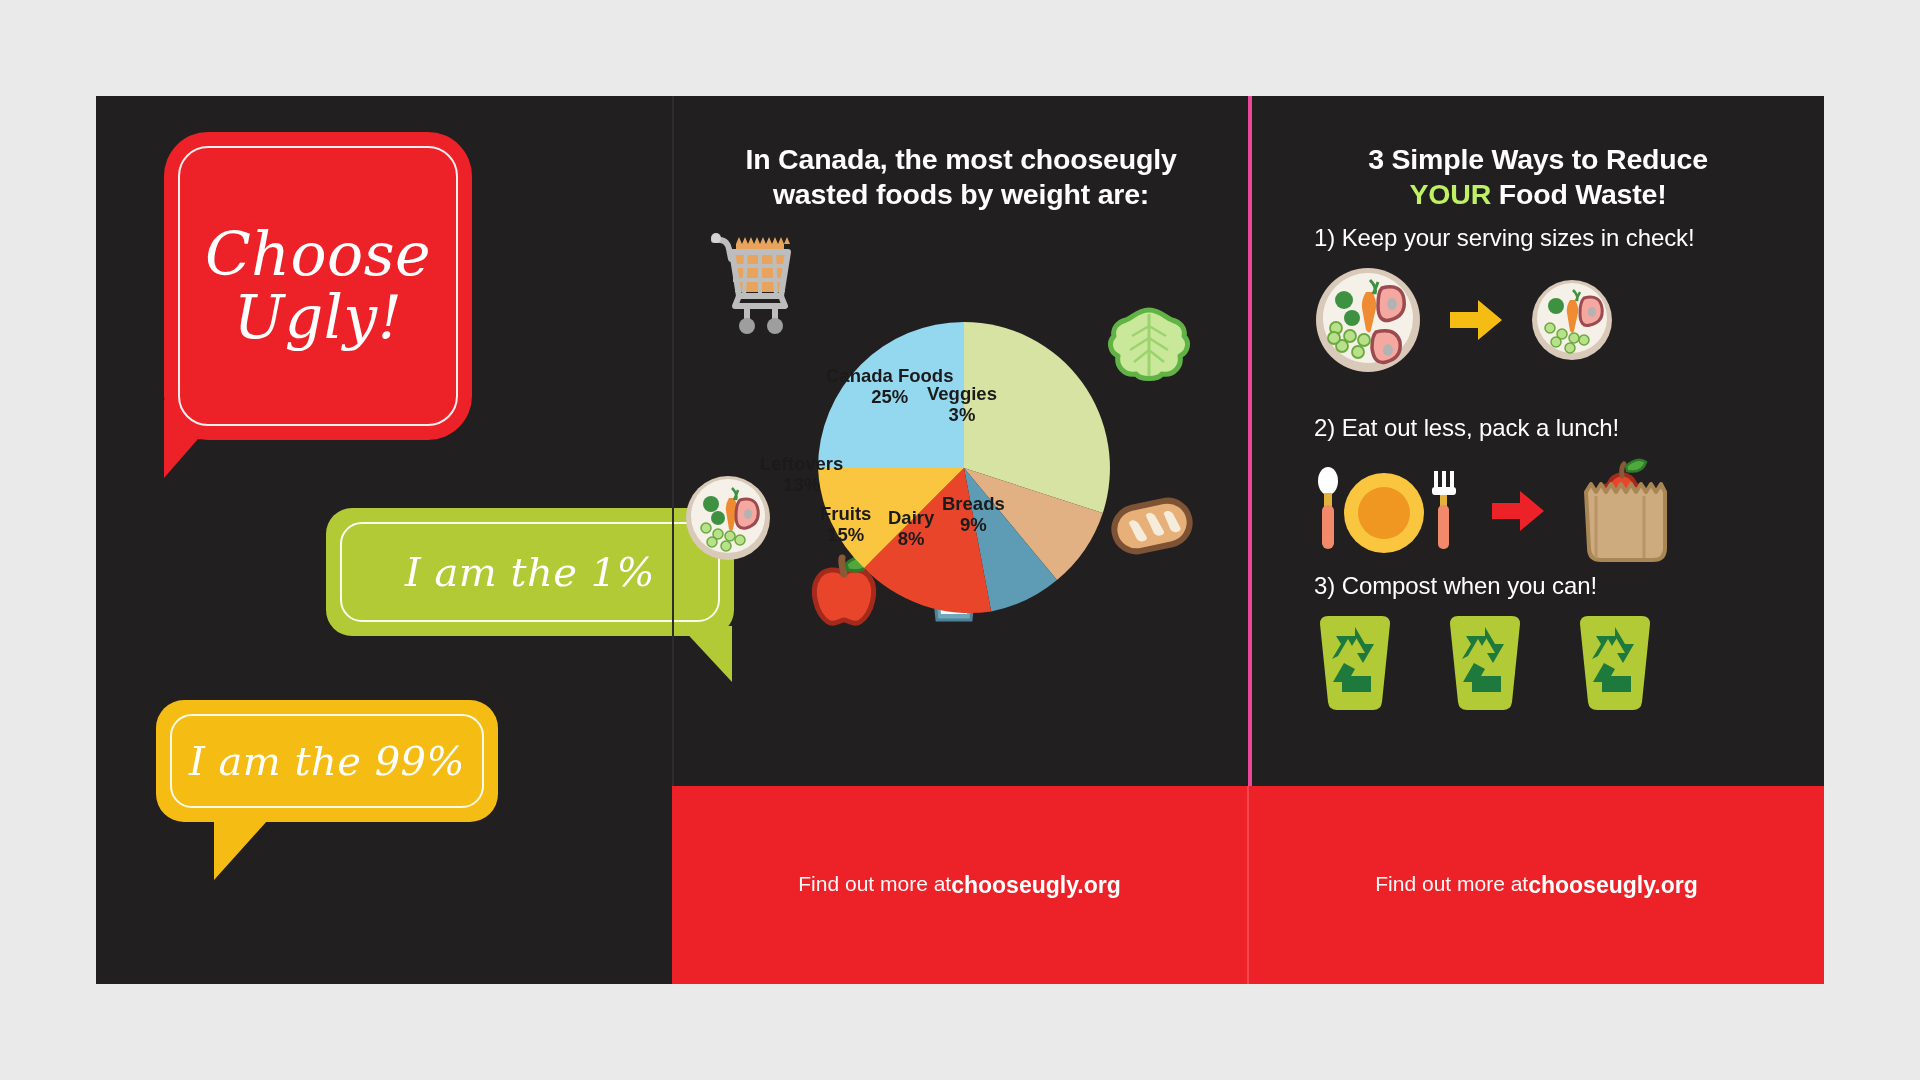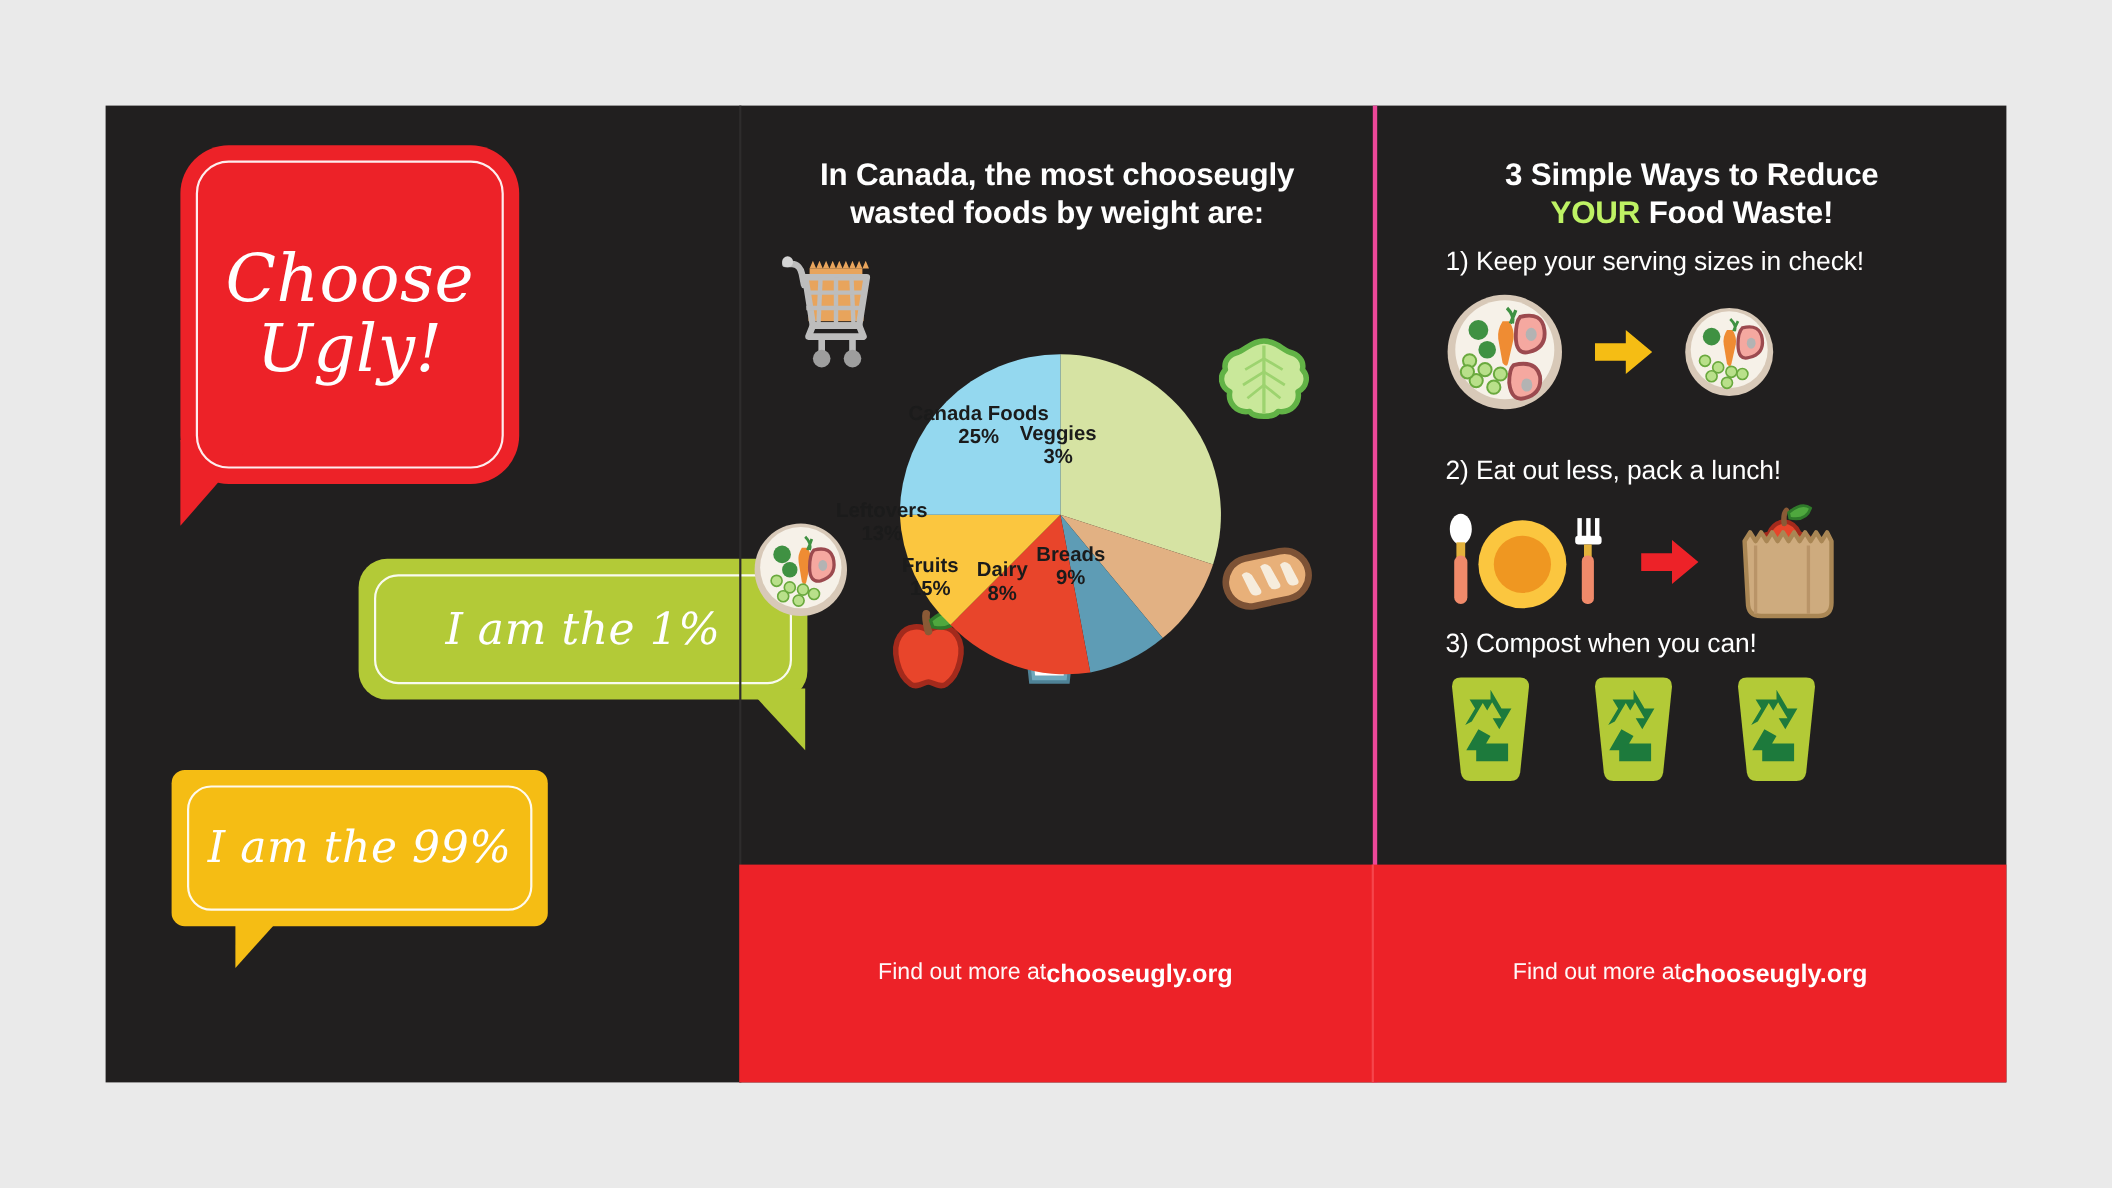--- a/index.html
+++ b/index.html
@@ -60,22 +60,22 @@
     left:206px; top:412px; width:408px; height:128px;
     background:#b3ca37; border-radius:26px;margin-left:24px;
   }
   #bubble-1pct .tail{
     right:2px; top:118px;
     border-right:0 solid transparent;
     border-top:56px solid #b3ca37;
     border-left:52px solid transparent;
   }
   #bubble-99pct{
-    left:60px; top:604px; width:342px; height:142px;
-    background:#f5bd14; border-radius:12px;
+    left:60px; top:604px; width:342px; height:122px;
+    background:#f5bd14; border-radius:28px;
   }
   #bubble-99pct .tail{
     left:58px; top:120px;
     border-top:60px solid #f5bd14;
     border-right:54px solid transparent;
   }
   .bubble-text{font-size:40px;}
 
   
   .heading{

